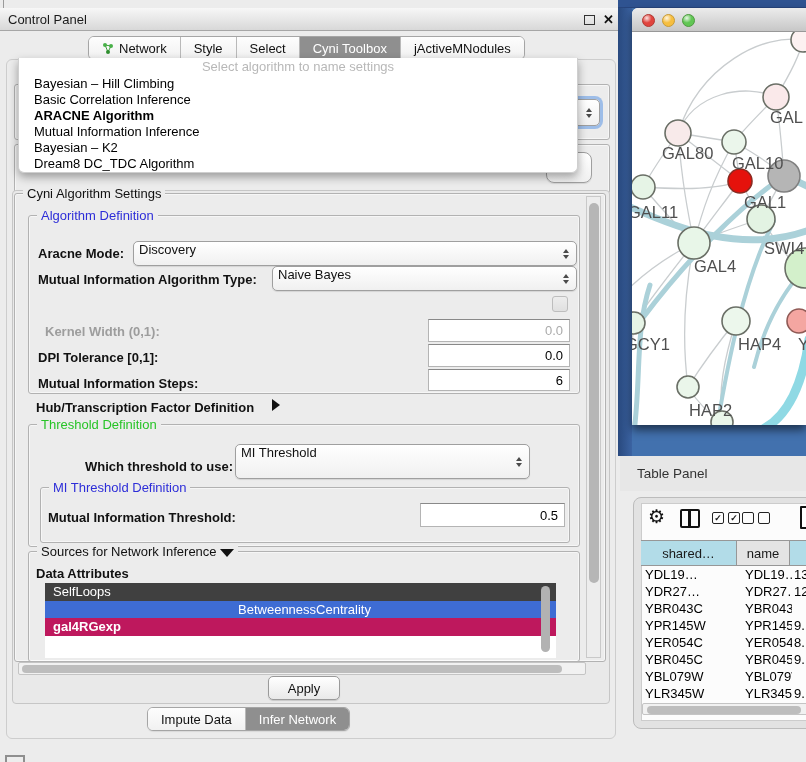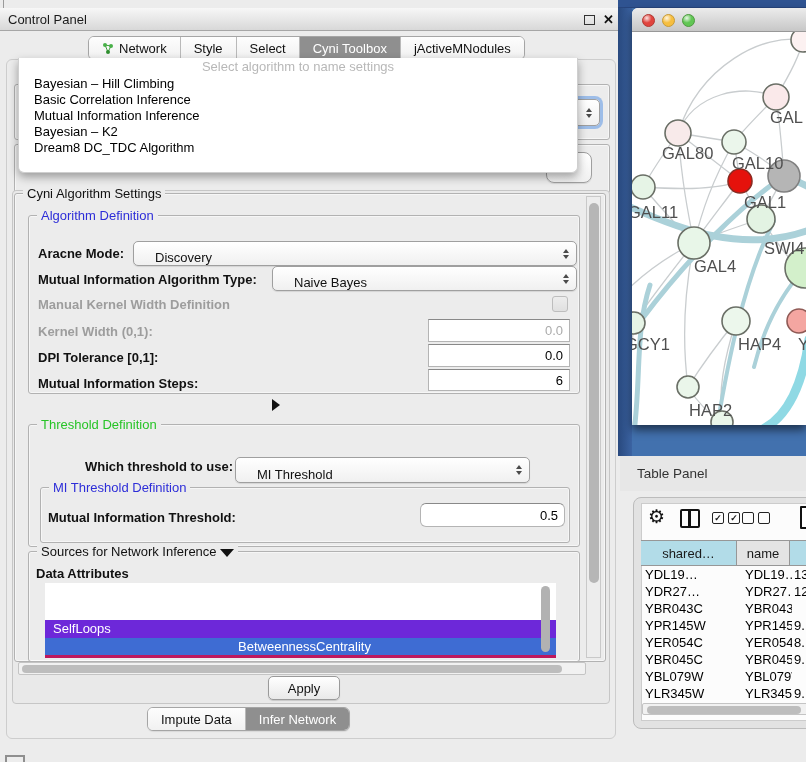--- a/index.html
+++ b/index.html
@@ -30,22 +30,22 @@
   .popup-item{height:16px;line-height:16px;font-size:13px;color:#000;padding-left:15px;}
   .popup-item.bold{font-weight:bold;}
   
   .groupbox{border:1px solid #b2b2b2;border-radius:3px;box-shadow:inset 0 0 0 1px rgba(255,255,255,.55);}
   .legend{position:absolute;top:-8px;left:8px;background:#ececec;padding:0 4px;font-size:13px;color:#111;white-space:nowrap;}
   .legend.blue{color:#2d2dd8;}
   .legend.green{color:#27c427;}
   .flabel{position:absolute;font-size:13px;font-weight:bold;color:#111;white-space:nowrap;}
   .flabel.dis{color:#9d9d9d;}
   .combo{position:absolute;background:linear-gradient(#ffffff,#f0f0f0);border:1px solid #9f9f9f;
-    border-radius:5px;font-size:13px;color:#111;display:flex;align-items:flex-end;
-    padding-left:21px;box-sizing:border-box;box-shadow:0 1px 1px rgba(0,0,0,.1);}
+    border-radius:5px;font-size:13px;color:#111;display:flex;align-items:flex-start;
+    padding-left:5px;box-sizing:border-box;box-shadow:0 1px 1px rgba(0,0,0,.1);}
   .arrows{position:absolute;right:7px;top:50%;transform:translateY(-50%);display:flex;flex-direction:column;gap:2px;}
   .tri-up{width:0;height:0;border-left:3.5px solid transparent;border-right:3.5px solid transparent;border-bottom:4px solid #4a4a4a;}
   .tri-dn{width:0;height:0;border-left:3.5px solid transparent;border-right:3.5px solid transparent;border-top:4px solid #4a4a4a;}
   .field{position:absolute;background:#fff;border:1px solid #b4b4b4;border-top-color:#898989;
     font-size:13px;color:#000;display:flex;align-items:center;justify-content:flex-end;
     padding-right:6px;box-sizing:border-box;}
   .field.dis{color:#ababab;}
   .checkbox{position:absolute;width:14px;height:14px;border:1px solid #bdbdbd;border-radius:3px;
     background:linear-gradient(#ededed,#e0e0e0);}
   .vtrack{position:absolute;background:#ededed;border:1px solid #c9c9c9;box-sizing:border-box;}
@@ -134,20 +134,21 @@
       </span>
   </div>
   <div class="abs groupbox" style="left:14px;top:144px;width:594px;height:48px;"></div>
   <div class="abs combo" style="left:546px;top:152px;width:46px;height:31px;border-radius:8px;"></div>
 
   <div class="abs popup">
     <div class="popup-ph">Select algorithm to name settings</div>
     <div id="algoItems">
         <div class="popup-item">Bayesian – Hill Climbing</div>
         <div class="popup-item">Basic Correlation Inference</div>
+        <div class="popup-item bold">ARACNE Algorithm</div>
         <div class="popup-item">Mutual Information Inference</div>
         <div class="popup-item">Bayesian – K2</div>
         <div class="popup-item">Dream8 DC_TDC Algorithm</div>
       </div>
   </div>
 
   <div class="abs" style="left:12px;top:190px;width:596px;height:512px;background:#e9e9e9;border:1px solid #c6c6c6;border-radius:4px;"></div>
 
   <div class="abs groupbox" style="left:14px;top:193px;width:590px;height:467px;background:#ececec;">
     <span class="legend">Cyni Algorithm Settings</span>
@@ -169,62 +170,62 @@
       </span>
   </div>
   <span class="flabel" style="left:38px;top:272px;">Mutual Information Algorithm Type:</span>
   <div class="abs combo" style="left:272px;top:266px;width:305px;height:25px;">
     <span>Naive Bayes</span>
     <span class="arrows">
         <span class="tri-up"></span>
         <span class="tri-dn"></span>
       </span>
   </div>
-  <span class="flabel dis" style="left:38px;top:297px;">Manual Kernel Width Definition</span>
   <div class="checkbox" style="left:552px;top:296px;"></div>
-  <span class="flabel dis" style="left:38px;top:324px;text-align:right;">Kernel Width (0,1):</span>
+  <span class="flabel dis" style="left:45px;top:324px;text-align:right;">Kernel Width (0,1):</span>
   <div class="field dis" style="left:428px;top:319px;width:142px;height:23px;">
     <span>0.0</span>
   </div>
   <span class="flabel" style="left:38px;top:350px;">DPI Tolerance [0,1]:</span>
   <div class="field" style="left:428px;top:344px;width:142px;height:23px;">
     <span>0.0</span>
   </div>
   <span class="flabel" style="left:38px;top:376px;">Mutual Information Steps:</span>
   <div class="field" style="left:428px;top:369px;width:142px;height:22px;">
     <span>6</span>
   </div>
 
+  <span class="flabel" style="left:36px;top:400px;">Hub/Transcription Factor Definition</span>
   <span class="abs tri-right" style="left:272px;top:399px;"></span>
 
   <div class="abs groupbox" style="left:28px;top:424px;width:550px;height:121px;">
     <span class="legend green">Threshold Definition</span>
   </div>
   <span class="flabel" style="left:85px;top:459px;">Which threshold to use:</span>
-  <div class="abs combo" style="left:235px;top:457px;width:295px;height:26px;">
+  <div class="abs combo" style="left:235px;top:444px;width:295px;height:35px;">
     <span>MI Threshold</span>
     <span class="arrows">
         <span class="tri-up"></span>
         <span class="tri-dn"></span>
       </span>
   </div>
   <div class="abs groupbox" style="left:40px;top:487px;width:528px;height:54px;">
     <span class="legend blue">MI Threshold Definition</span>
   </div>
   <span class="flabel" style="left:48px;top:510px;">Mutual Information Threshold:</span>
-  <div class="field" style="left:420px;top:503px;width:145px;height:24px;border-radius:6px;">
+  <div class="field" style="left:420px;top:503px;width:145px;height:24px;">
     <span>0.5</span>
   </div>
 
   <div class="abs groupbox" style="left:28px;top:551px;width:550px;height:109px;">
     <span class="legend"><span>Sources for Network Inference</span> <span class="tri-down-big" style="vertical-align:-1px;"></span></span>
   </div>
   <span class="flabel" style="left:36px;top:566px;">Data Attributes</span>
   <div class="list" style="left:45px;top:583px;width:511px;height:75px;" id="attrList">
-      <div class="list-item" style="background: #6d28d9; margin-top: 37px;">SelfLoops</div>
+      <div class="list-item" style="background: #404040;">SelfLoops</div>
       <div class="list-item" style="background: rgb(62, 108, 211); text-align: center;">BetweennessCentrality</div>
       <div class="list-item" style="background: #be185d; font-weight: bold;">gal4RGexp</div>
     </div>
   <div class="abs" style="left:541px;top:586px;width:9px;height:66px;background:#b2b2b2;border-radius:5px;z-index:6;"></div>
 
   <div class="abs htrack" style="left:18px;top:662px;width:568px;height:13px;">
     <div class="hthumb" style="left:3px;top:2px;width:540px;height:8px;"></div>
   </div>
 
   <div class="btn" style="left:268px;top:676px;width:70px;height:22px;">

